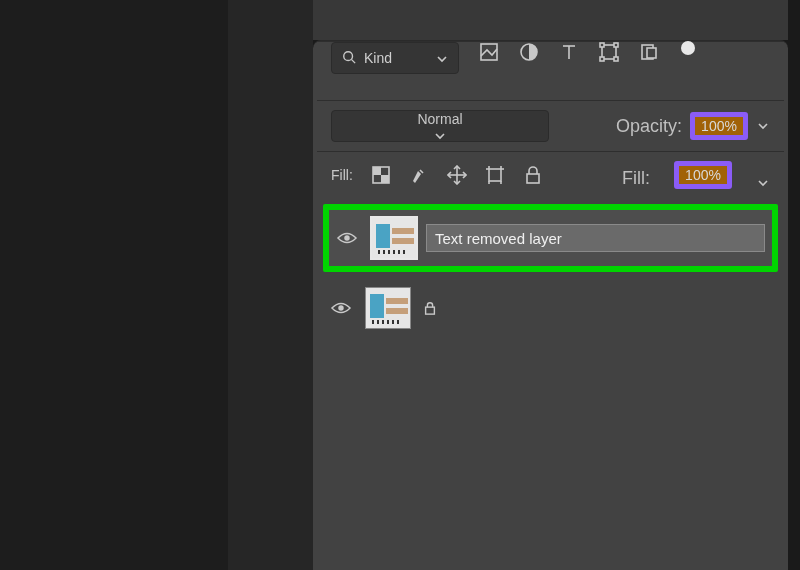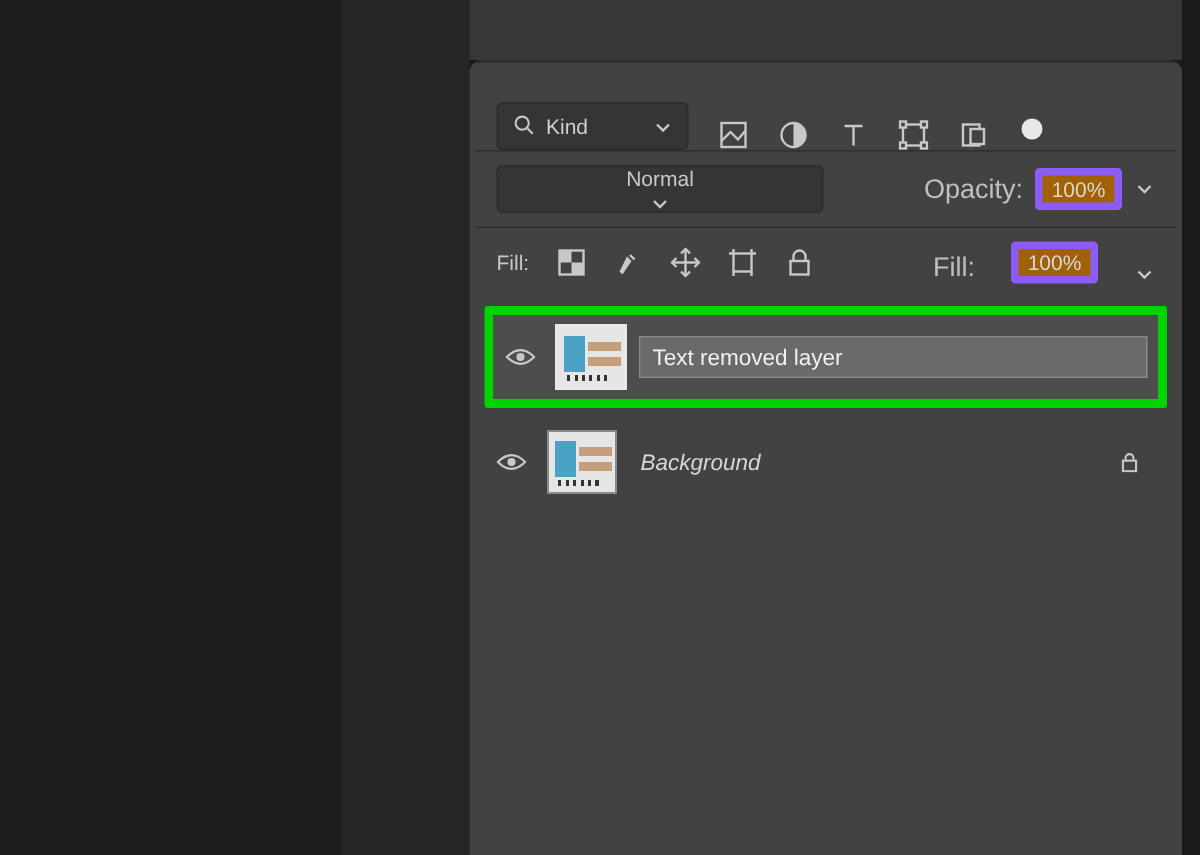--- a/index.html
+++ b/index.html
@@ -67,21 +67,21 @@
       display: block; position: absolute;
       left: 0; width: 20px; height: 2px; background: #c8c8c8;
       content: "";
     }
     .panel-menu span { top: 2px; }
     .panel-menu span::before { top: 5px; }
     .panel-menu span::after { top: 10px; }
     .divider { height: 1px; background: #2e2e2e; margin: 0 4px; }
 
     .filter-row {
-      display: flex; align-items: flex-end;
+      display: flex; align-items: flex-start;
       height: 58px;
       padding: 0 18px;
       gap: 14px;
     }
     .kind-select {
       display: flex; align-items: center;
       width: 128px; height: 32px;
       background: #353535;
       border: 1px solid #2b2b2b;
       border-radius: 4px;
@@ -364,21 +364,20 @@
             <path d="M1 8 Q11 -2 21 8 Q11 18 1 8 Z"></path>
             <circle cx="11" cy="8" r="3" fill="#c8c8c8" stroke="none"></circle>
           </svg>
       </span>
       <div class="thumb">
         <div class="bar1"></div>
           <div class="bar2"></div>
           <div class="bar3"></div>
           <div class="dots"></div>
       </div>
-      <span class="name-static">Background</span>
       <span class="lock-badge">
         <svg viewBox="0 0 16 16">
             <rect x="3" y="7" width="10" height="8"></rect>
             <path d="M5 7 L5 5 A3 3 0 0 1 11 5 L11 7"></path>
           </svg>
       </span>
     </div>
 
   </div>
 

